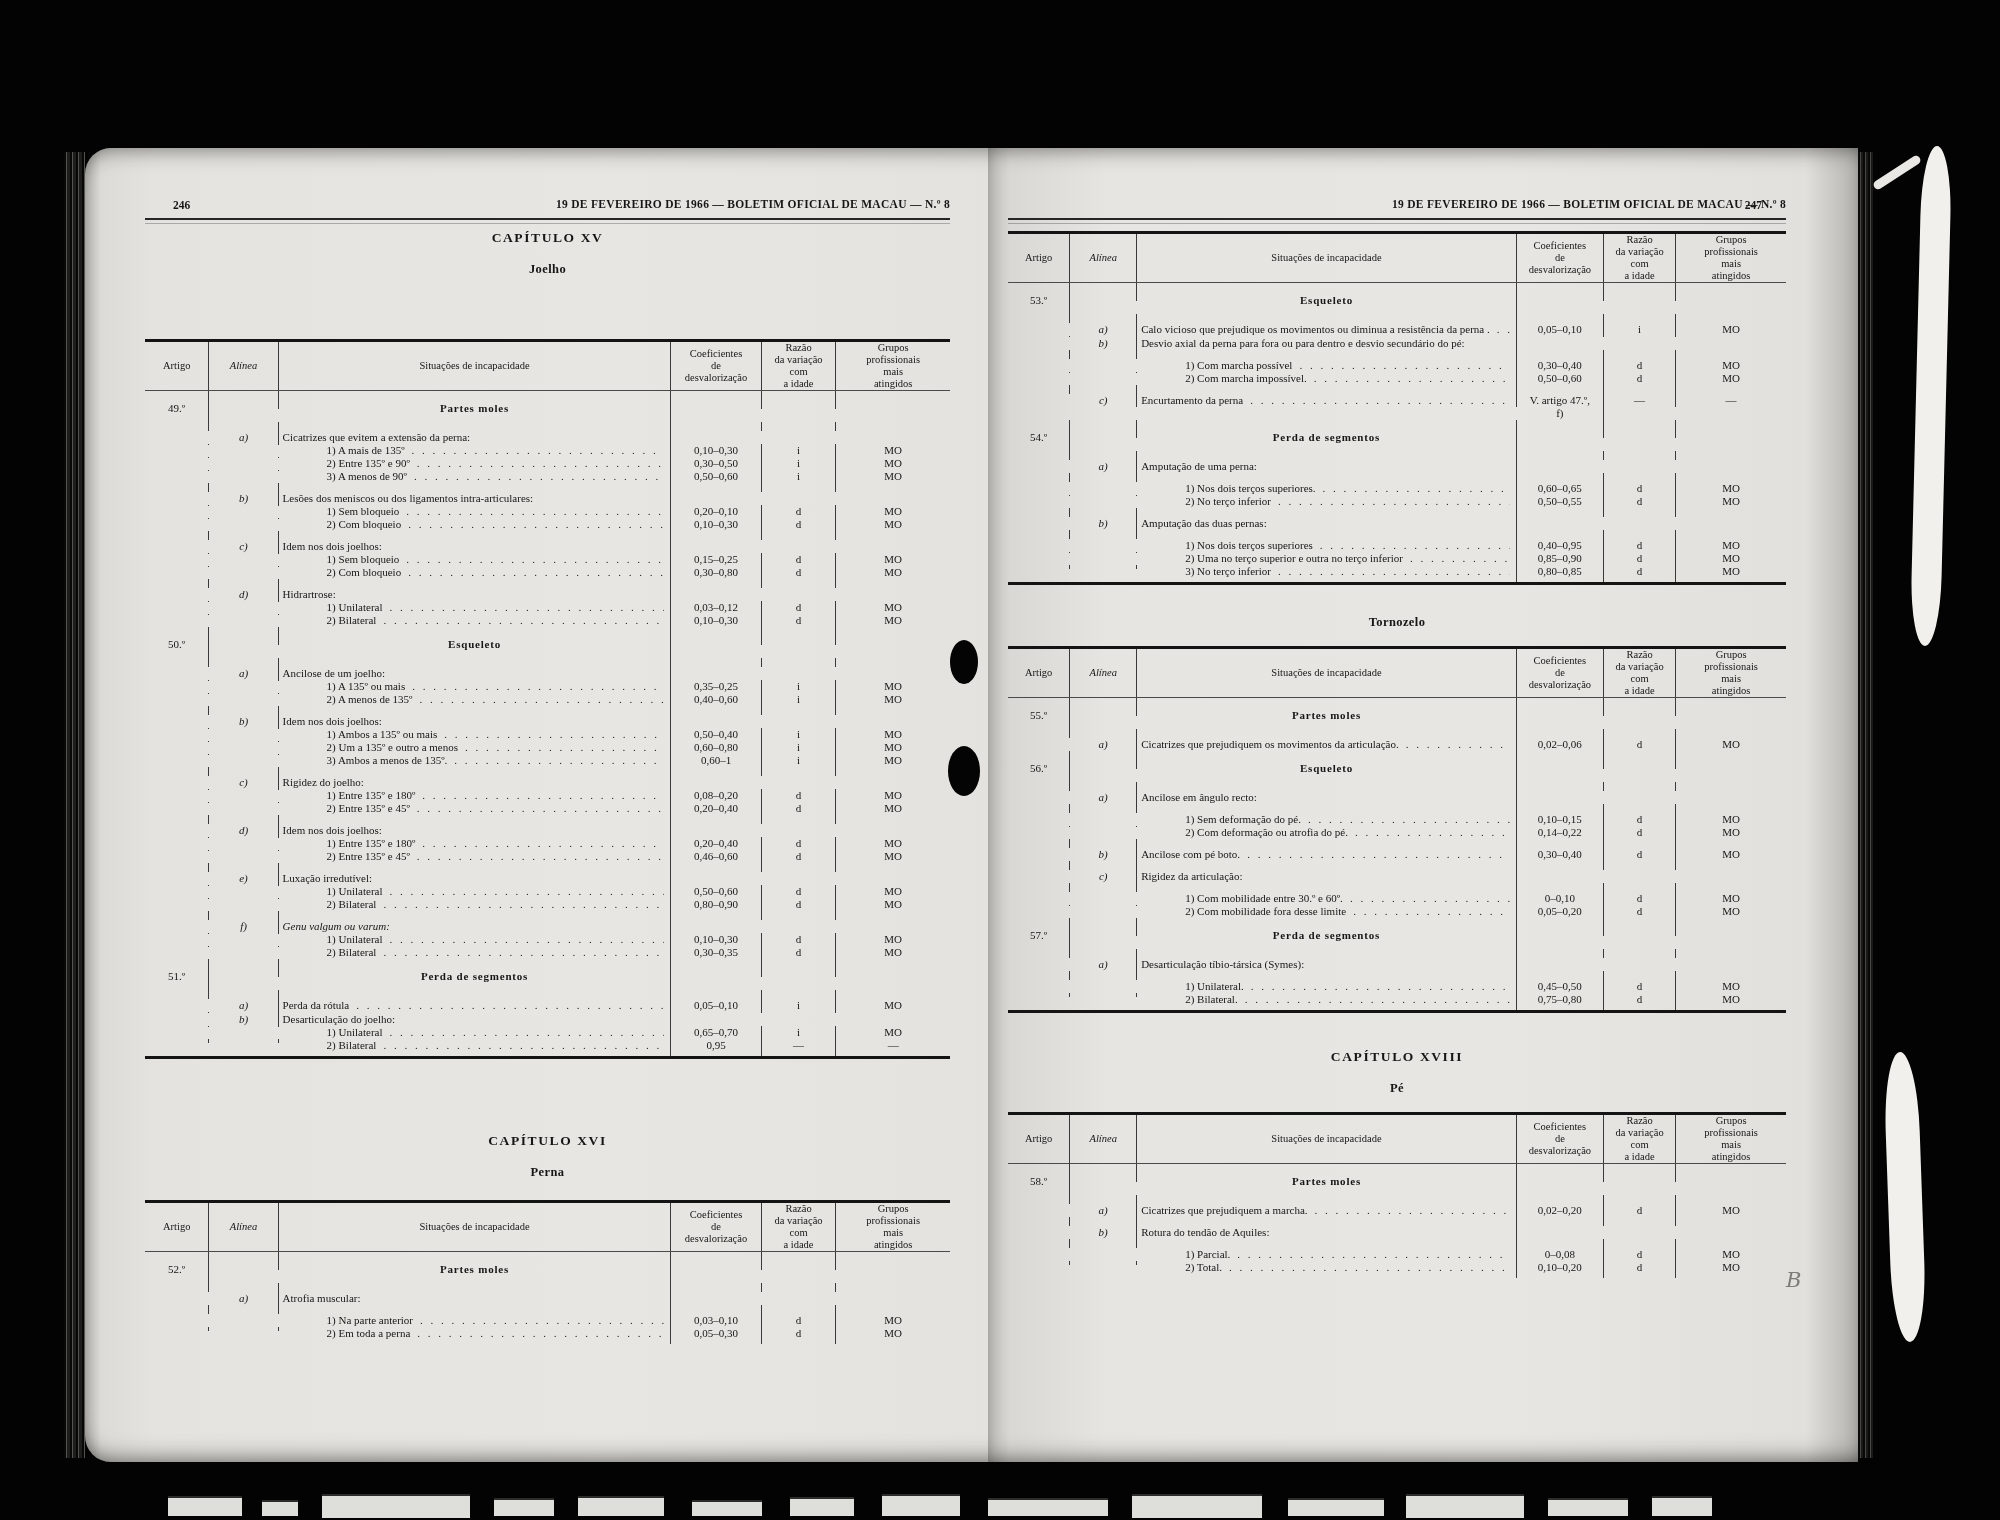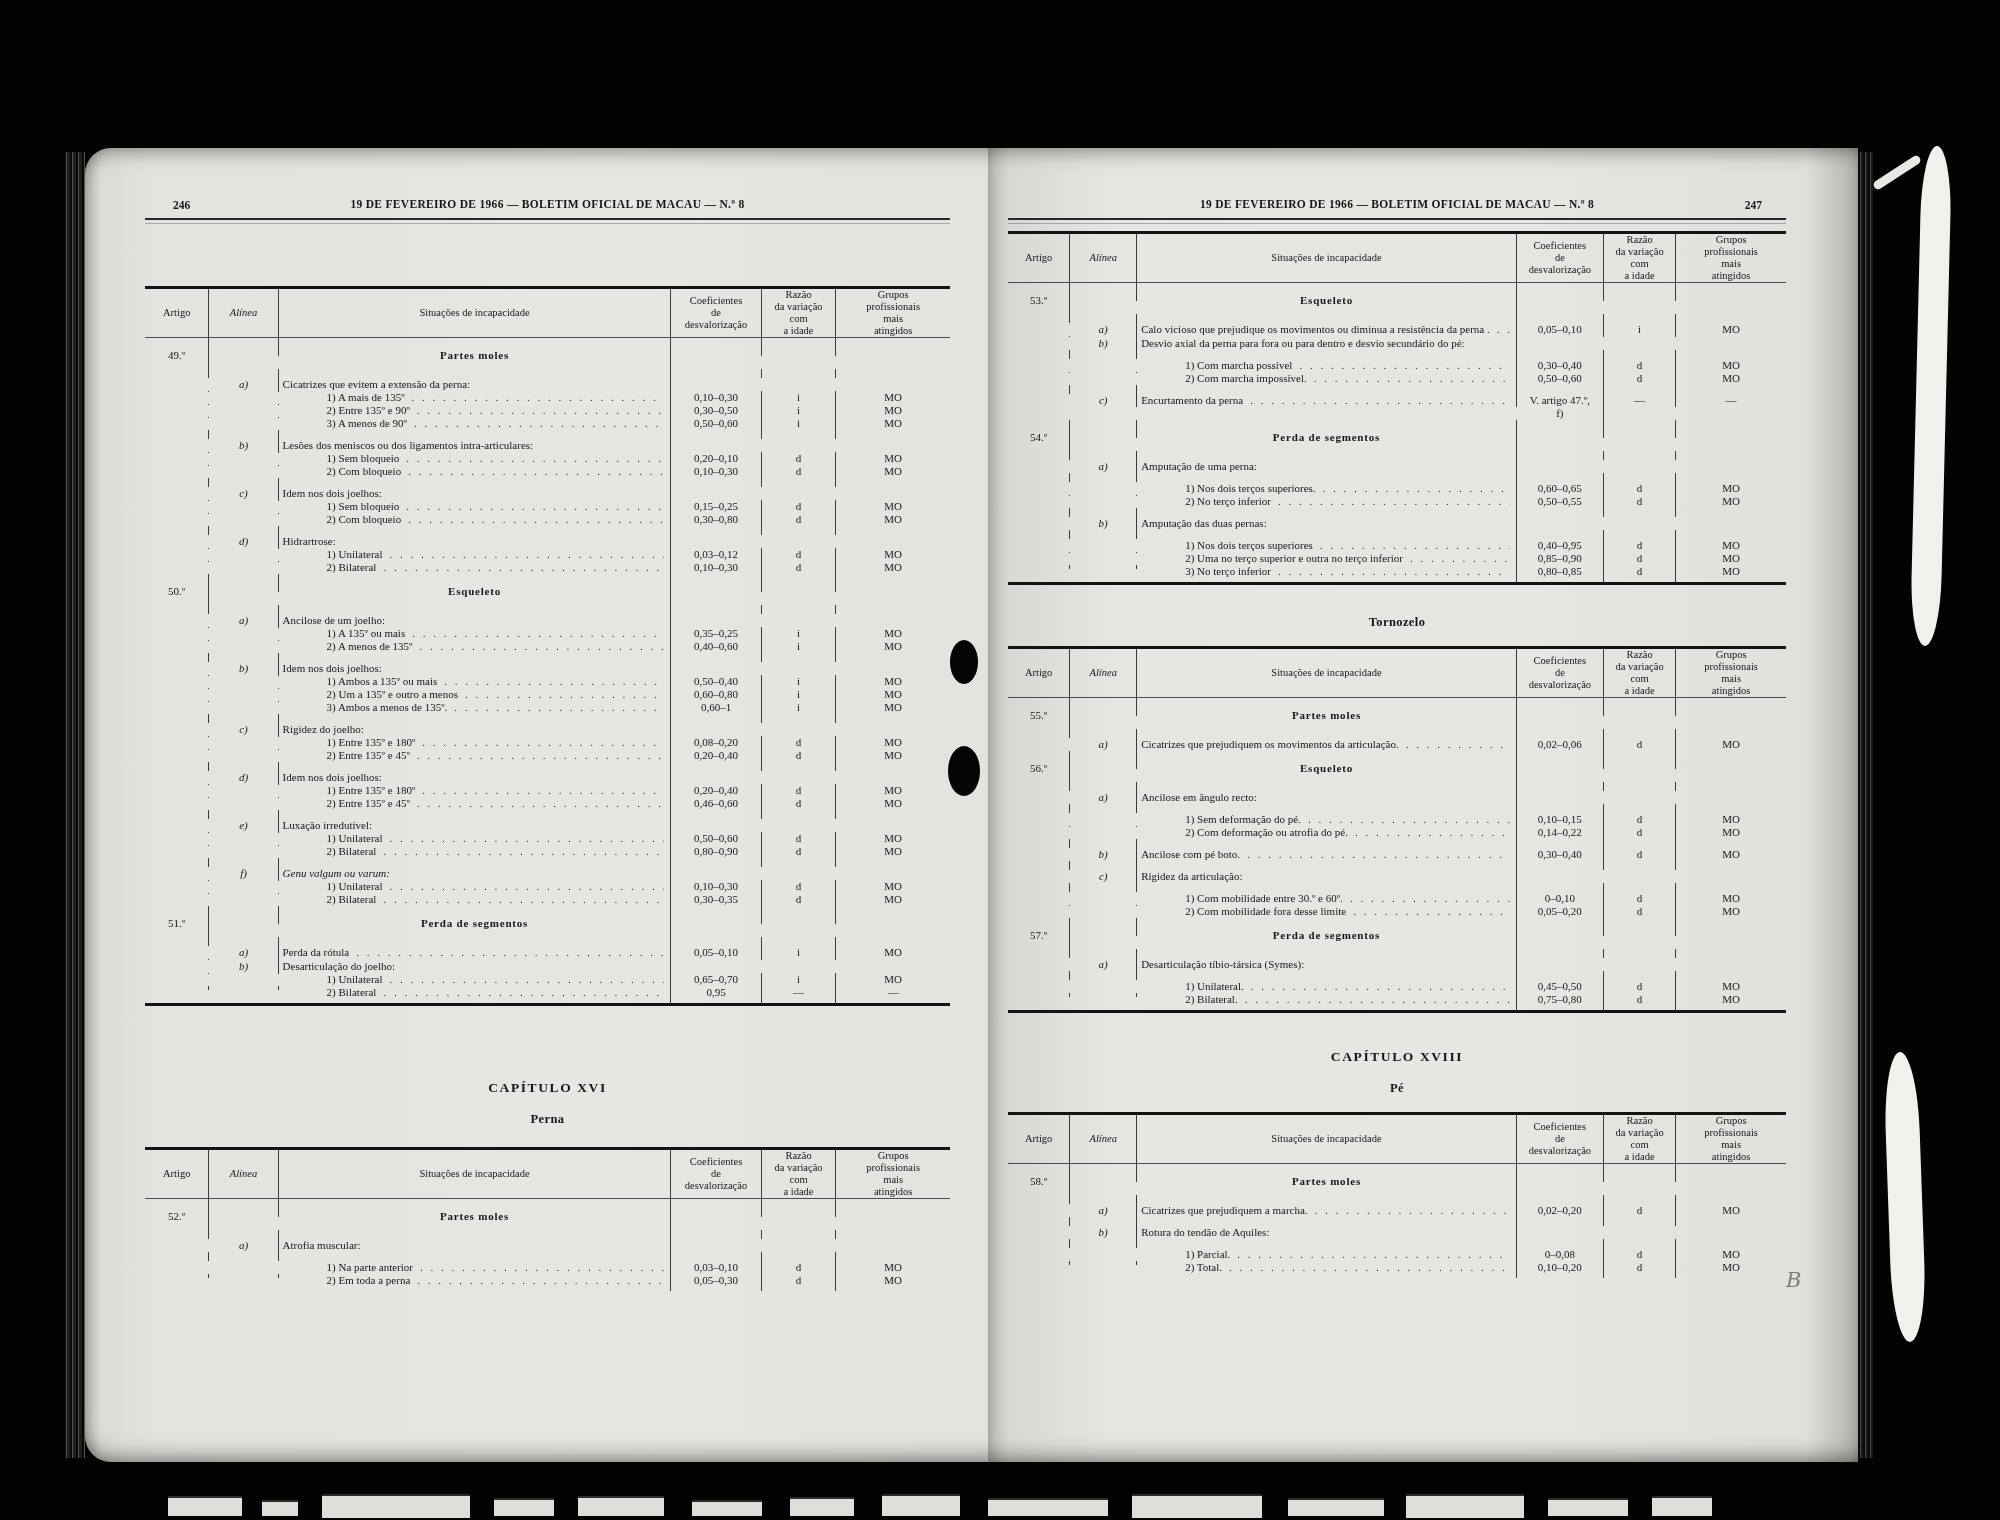--- a/index.html
+++ b/index.html
@@ -10,21 +10,21 @@
         box-shadow:inset 0 14px 22px -14px rgba(0,0,0,.55), inset 0 -16px 24px -16px rgba(0,0,0,.65);}
   .page-left{left:85px;width:1037px;
         background:linear-gradient(90deg,#b7b6b2 0,#dcdbd7 16px,#e4e3df 70px,#e7e6e2 50%,#e3e2de 92%,#c7c6c2 100%);border-radius:26px;}
   .page-right{left:988px;width:870px;
         background:linear-gradient(90deg,#bcbbb7 0,#d9d8d4 22px,#e6e5e1 120px,#e7e6e2 60%,#e1e0dc 94%,#b3b2ae 100%);}
   .content{position:absolute;top:50px;}
   .page-left .content{left:60px;width:805px;}
   .page-right .content{left:20px;width:778px;}
   
   .running-head{position:relative;height:16px;}
-  .rh-title{text-align:center;font-weight:700;font-size:11.5px;letter-spacing:.3px;}
+  .rh-title{text-align:right;font-weight:700;font-size:11.5px;letter-spacing:.3px;}
   .rh-num{position:absolute;top:1px;font-weight:700;font-size:11.5px;}
   .rh-num.left{left:28px;}
   .rh-num.right{right:24px;}
   .head-rule{margin-top:4px;height:3px;border-top:2px solid #262626;border-bottom:1px solid rgba(60,60,60,.35);}
   
   .chapter{text-align:center;}
   .chapter-title{font-size:13.5px;font-weight:700;letter-spacing:1.6px;}
   .chapter-subtitle{font-size:12.5px;font-weight:700;margin-top:16px;letter-spacing:.4px;}
   
   .page-left  .block-0{margin-top:6px;}
@@ -91,20 +91,24 @@
   <div class="edge-stack right"></div>
 
   <div class="page page-left">
     <div class="content">
       <div class="running-head">
         <span class="rh-num left">246</span>
         <div class="rh-title">19 DE FEVEREIRO DE 1966 — BOLETIM OFICIAL DE MACAU — N.º 8</div>
       </div>
       <div class="head-rule"></div>
       <div class="blocks">
+          <div class="chapter block block-0">
+            <div class="chapter-title">CAPÍTULO XV</div>
+            <div class="chapter-subtitle">Joelho</div>
+          </div>
           <div class="dtable block block-1">
             <div class="thead">
               <div class="c c-artigo hcell">Artigo</div>
               <div class="c c-alinea hcell">Alínea</div>
               <div class="c c-desc hcell">Situações de incapacidade</div>
               <div class="c c-coef hcell">Coeficientes
 de
 desvalorização</div>
               <div class="c c-razao hcell">Razão
 da variação

